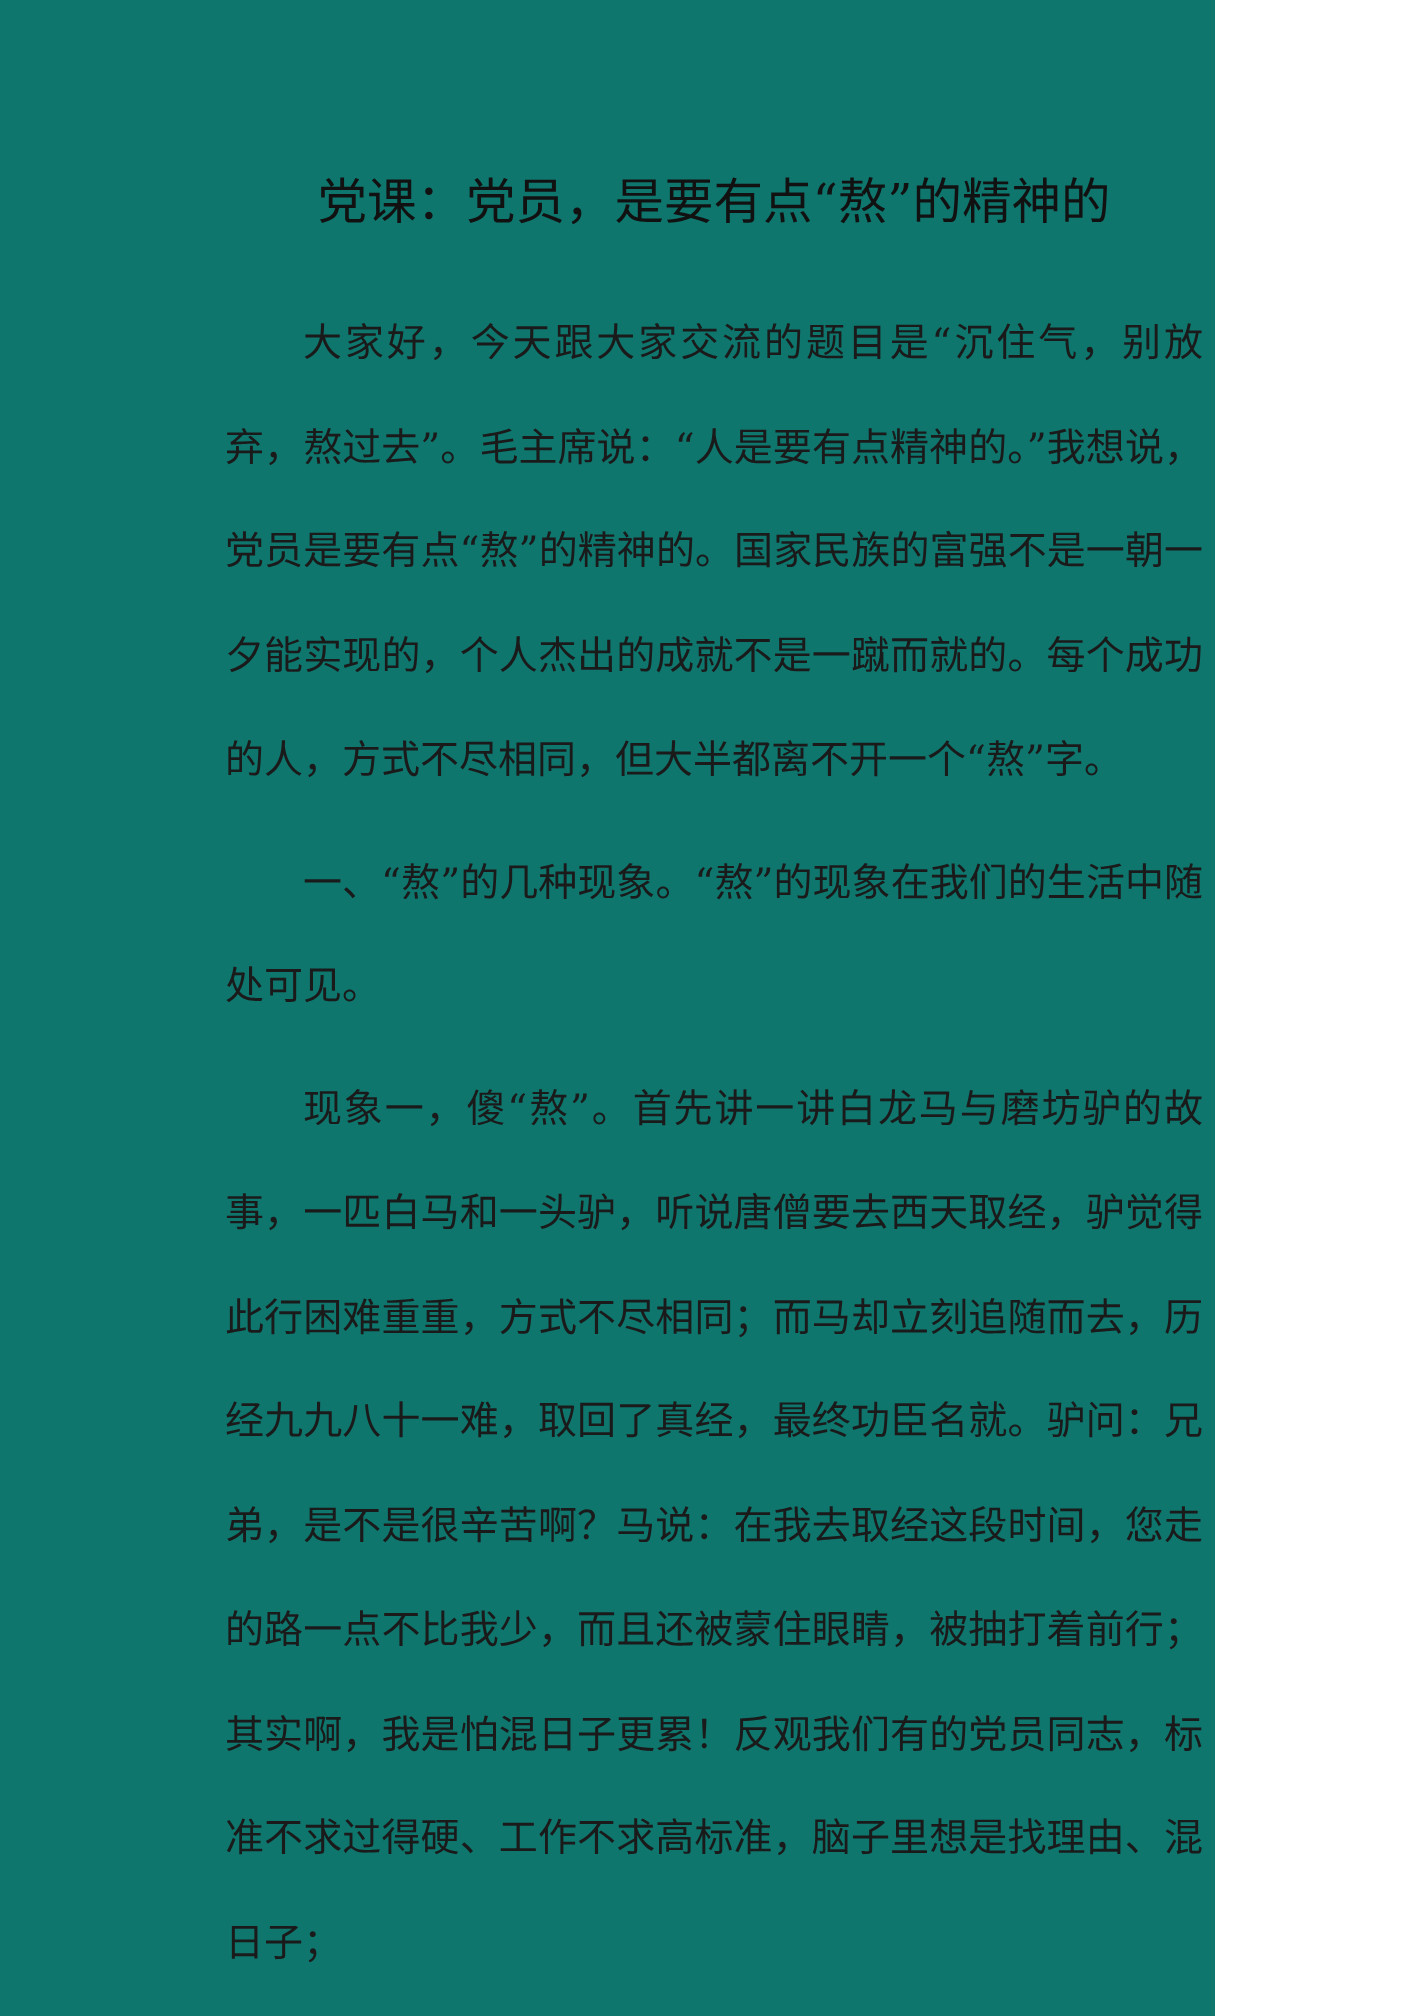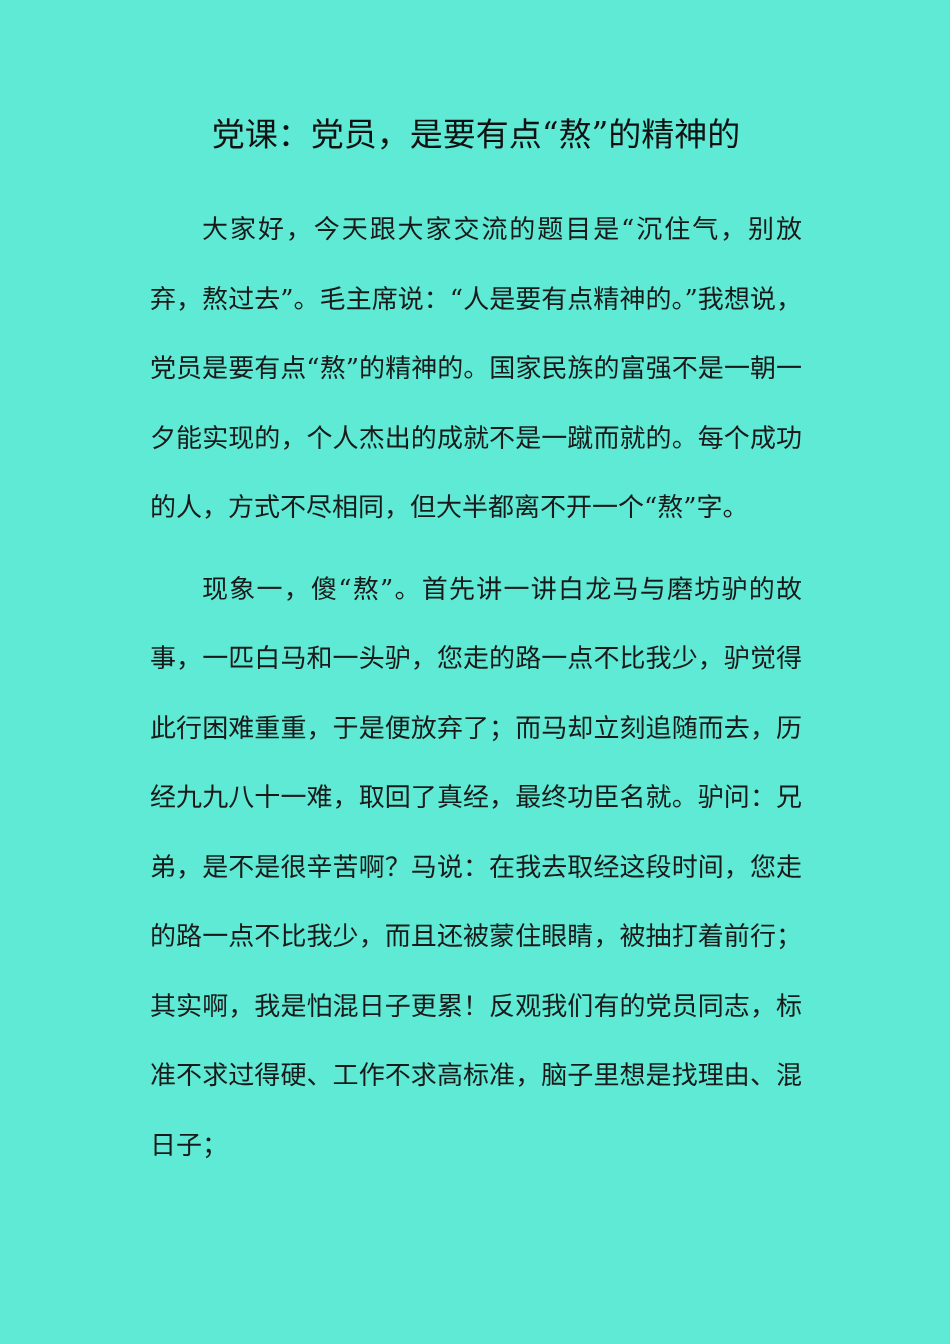--- a/index.html
+++ b/index.html
@@ -13,23 +13,23 @@
     height: 1344px;
     overflow: hidden;
     font-family: "DejaVu Serif", "Liberation Serif", serif;
     color: #000000;
     -webkit-font-smoothing: antialiased;
   }
 
   .page {
     position: relative;
     box-sizing: border-box;
-    width: 950px;
+    width: 810px;
     height: 1344px;
-    background: #5eead4;
+    background: #0f766e;
     padding: 0;
   }
 
   .page-inner {
     position: absolute;
     left: 138px;
     top: 0;
     width: 676px;
   }
 
@@ -73,18 +73,19 @@
 
 <div class="page">
   <div class="page-inner">
 
     <h1 class="doc-title">党课：党员，是要有点“熬”的精神的</h1>
 
     <div class="body-block">
 
       <p class="para">大家好，今天跟大家交流的题目是“沉住气，别放弃，熬过去”。毛主席说：“人是要有点精神的。”我想说，党员是要有点“熬”的精神的。国家民族的富强不是一朝一夕能实现的，个人杰出的成就不是一蹴而就的。每个成功的人，方式不尽相同，但大半都离不开一个“熬”字。</p>
 
+      <p class="para">一、“熬”的几种现象。“熬”的现象在我们的生活中随处可见。</p>
 
-      <p class="para">现象一，傻“熬”。首先讲一讲白龙马与磨坊驴的故事，一匹白马和一头驴，您走的路一点不比我少，驴觉得此行困难重重，于是便放弃了；而马却立刻追随而去，历经九九八十一难，取回了真经，最终功臣名就。驴问：兄弟，是不是很辛苦啊？马说：在我去取经这段时间，您走的路一点不比我少，而且还被蒙住眼睛，被抽打着前行；其实啊，我是怕混日子更累！反观我们有的党员同志，标准不求过得硬、工作不求高标准，脑子里想是找理由、混日子；</p>
+      <p class="para">现象一，傻“熬”。首先讲一讲白龙马与磨坊驴的故事，一匹白马和一头驴，听说唐僧要去西天取经，驴觉得此行困难重重，方式不尽相同；而马却立刻追随而去，历经九九八十一难，取回了真经，最终功臣名就。驴问：兄弟，是不是很辛苦啊？马说：在我去取经这段时间，您走的路一点不比我少，而且还被蒙住眼睛，被抽打着前行；其实啊，我是怕混日子更累！反观我们有的党员同志，标准不求过得硬、工作不求高标准，脑子里想是找理由、混日子；</p>
 
     </div>
   </div>
 </div>
 
 </body></html>

